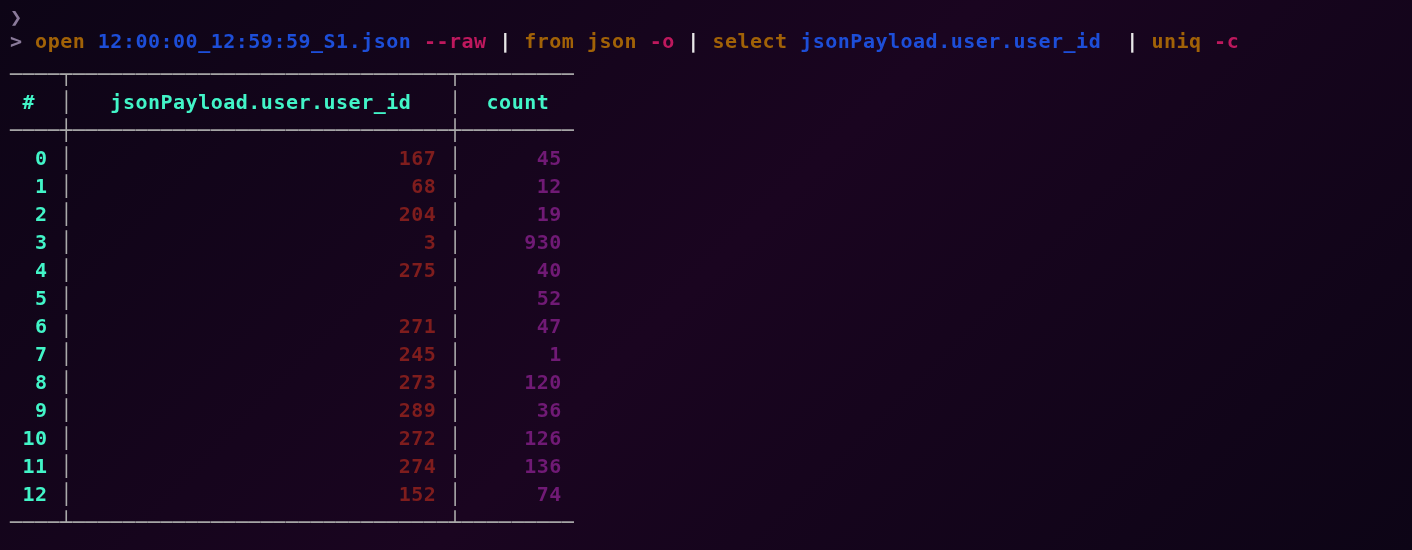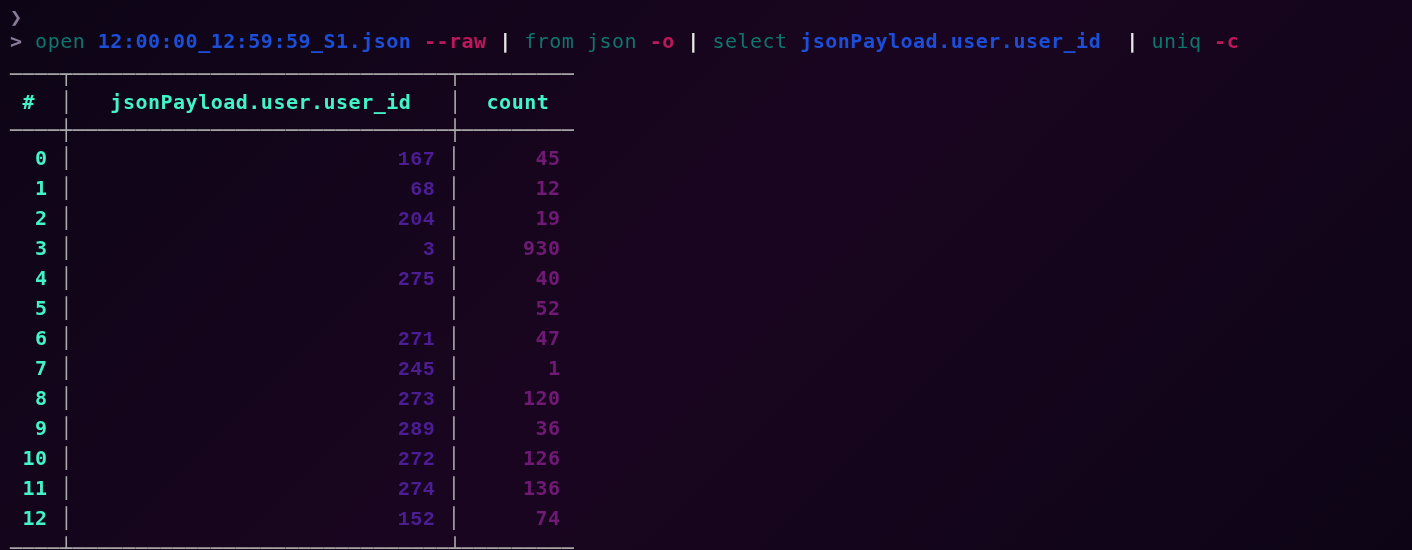--- a/index.html
+++ b/index.html
@@ -29,22 +29,22 @@
       padding-left: 0;
       white-space: pre;
       line-height: 1.5;
       margin-top: -2px;
     }
     .caret {
       color: #8a7a9a;
       font-weight: 700;
     }
     .kw {
-      color: #0f766e;
-      font-weight: 400;
+      color: #a16207;
+      font-weight: 700;
     }
     .arg {
       color: #1d4ed8;
     }
     .flag {
       color: #be185d;
       font-weight: 700;
     }
     .pipe {
       color: #e8e8e8;
@@ -64,22 +64,21 @@
       color: #aaa;
     }
     .border-char {
       color: #aaa;
     }
     .row .idx {
       color: #42f5c8;
       font-weight: 700;
     }
     .row .val {
-      color: #4c1d95;
-      font-family: Liberation Mono, monospace;
+      color: #7f1d1d;
     }
     .row .cnt {
       color: #701a75;
       text-align: center;
     }
     .tbl-line {
       display: block;
     }
   </style>
 </head>

